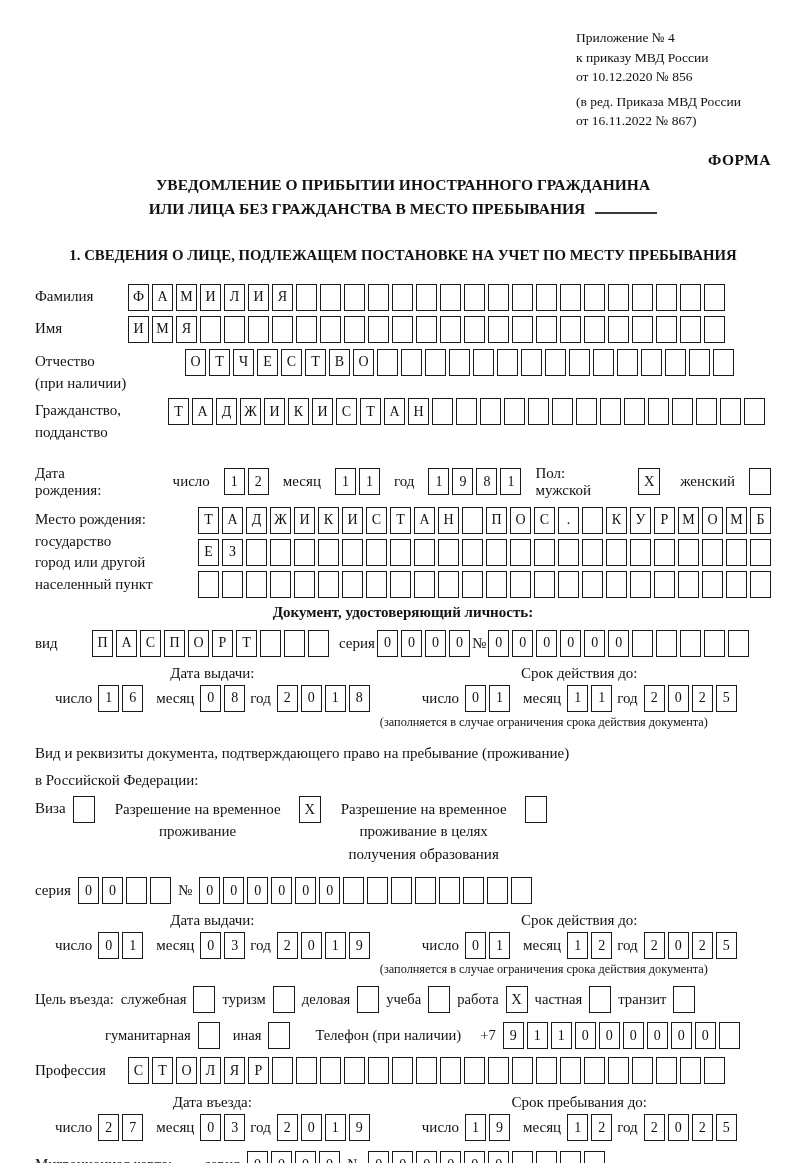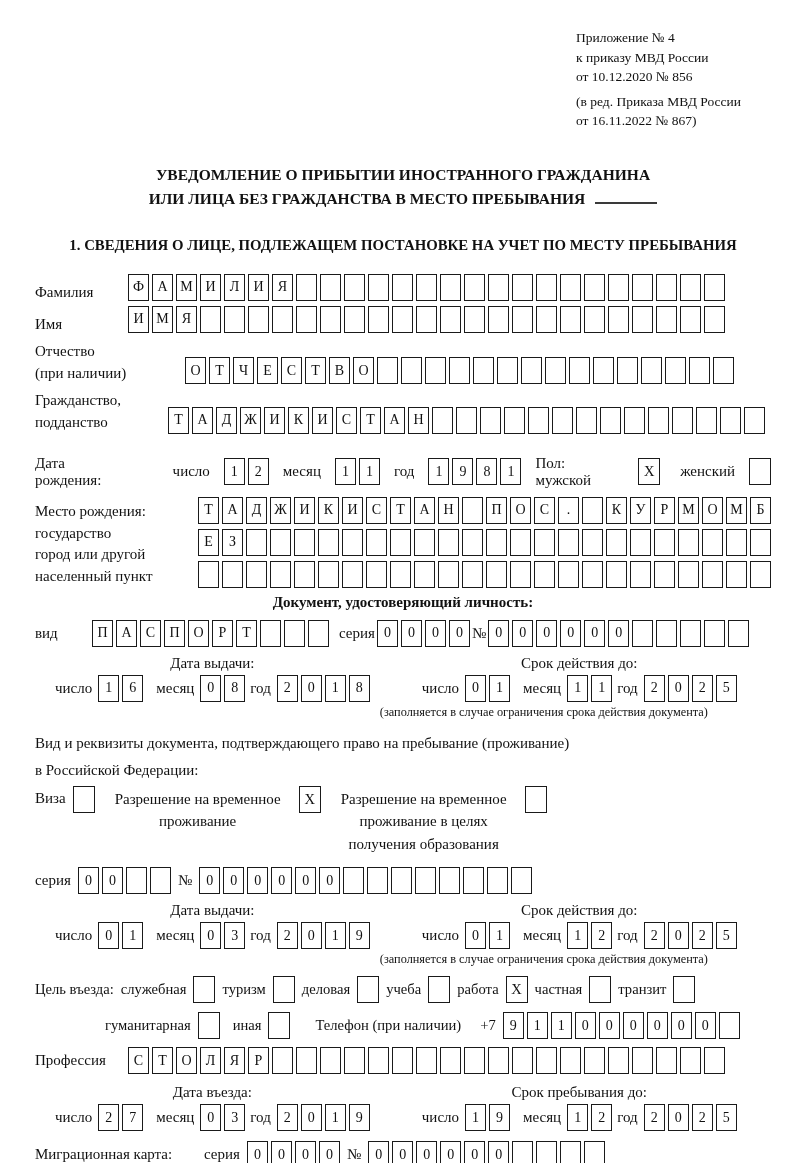--- a/index.html
+++ b/index.html
@@ -10,26 +10,26 @@
     font-size: 15px; overflow: hidden;
   }
   .page { padding: 28px 29px 0 35px; }
 
   
   .hdr { width: 195px; margin-left: auto; font-size: 13.5px; line-height: 1.45; }
   .hdr .amend { margin-top: 5px; }
   .forma { text-align: right; font-weight: bold; font-size: 15.5px; margin-top: 20px; letter-spacing: .5px; }
 
   
-  .title { text-align: center; font-weight: bold; font-size: 15.5px; line-height: 1.55; margin-top: 32px; }
+  .title { text-align: center; font-weight: bold; font-size: 15.5px; line-height: 1.55; margin-top: 4px; }
   .title-blank { display: inline-block; width: 62px; border-bottom: 2.5px solid #3a3a3a; height: 11px; margin-left: 10px; }
   .section-heading { text-align: center; font-weight: bold; font-size: 14.8px; margin-top: 26px; }
 
   
-  .row { display: flex; align-items: flex-end; margin-top: 6px; }
+  .row { display: flex; align-items: flex-start; margin-top: 6px; }
   .row.center { align-items: center; }
   .lbl { flex: none; padding-top: 4px; }
   .lbl.multi { line-height: 1.45; padding-top: 2px; }
 
   
   .cells { display: inline-flex; gap: 3px; flex: none; }
   .cell {
     width: 21px; height: 27px; border: 1.8px solid #1a1a1a;
     display: inline-flex; align-items: center; justify-content: center;
     font-size: 14px; background: #fff; flex: none;
@@ -70,20 +70,21 @@
 
 <div class="page">
 
   <div class="hdr">
     <div>Приложение № 4</div>
     <div>к приказу МВД России</div>
     <div>от 10.12.2020 № 856</div>
     <div class="amend">(в ред. Приказа МВД России</div>
     <div>от 16.11.2022 № 867)</div>
   </div>
+  <div class="forma">ФОРМА</div>
 
   <div class="title">
     <div>УВЕДОМЛЕНИЕ О ПРИБЫТИИ ИНОСТРАННОГО ГРАЖДАНИНА</div>
     <div>
       <span>ИЛИ ЛИЦА БЕЗ ГРАЖДАНСТВА В МЕСТО ПРЕБЫВАНИЯ</span><span class="title-blank"></span>
     </div>
   </div>
 
   <div class="section-heading">1. СВЕДЕНИЯ О ЛИЦЕ, ПОДЛЕЖАЩЕМ ПОСТАНОВКЕ НА УЧЕТ ПО МЕСТУ ПРЕБЫВАНИЯ</div>
 

